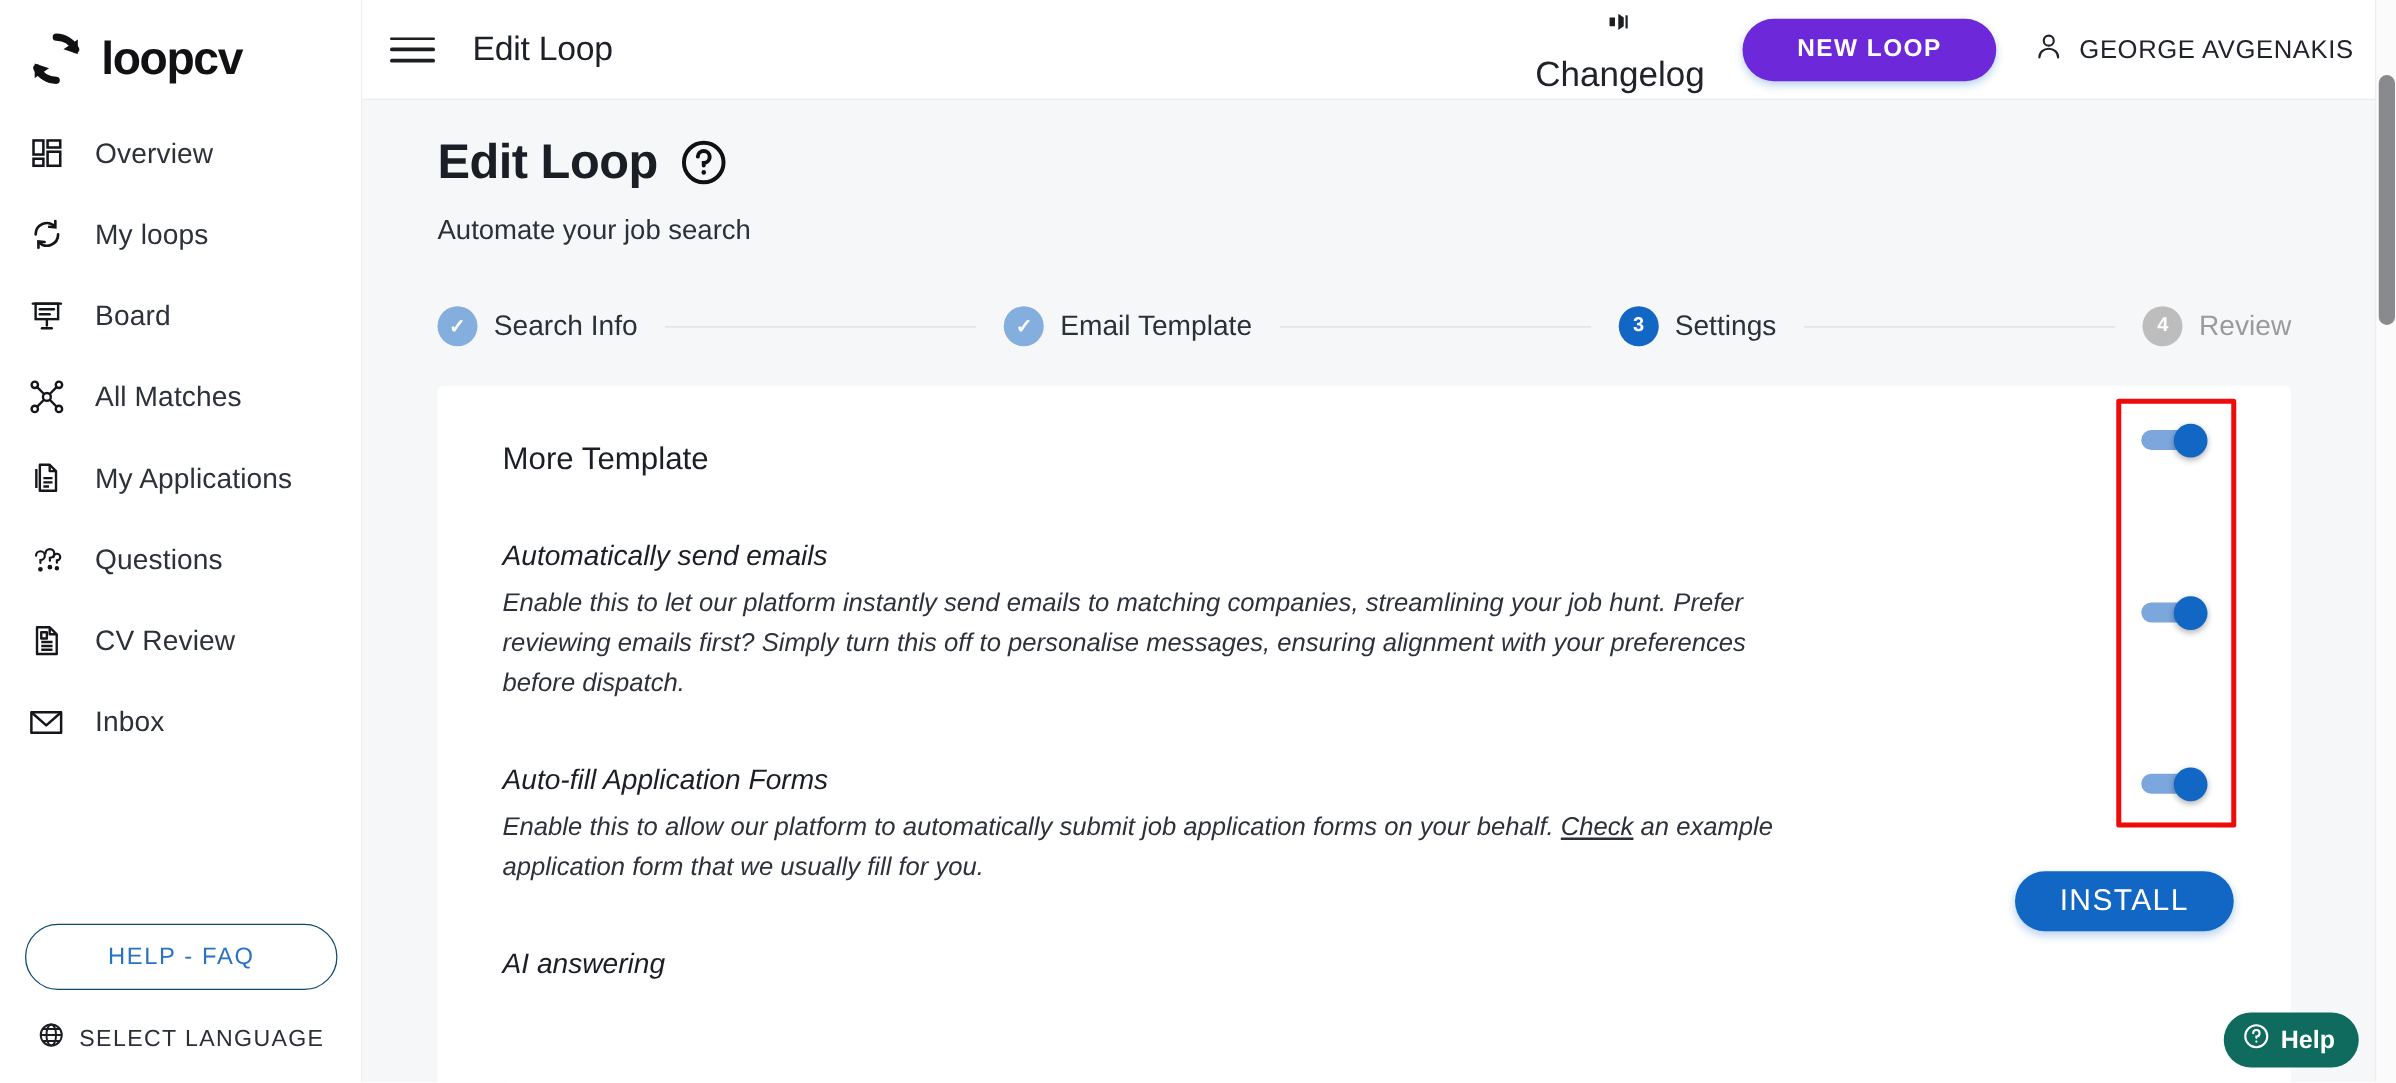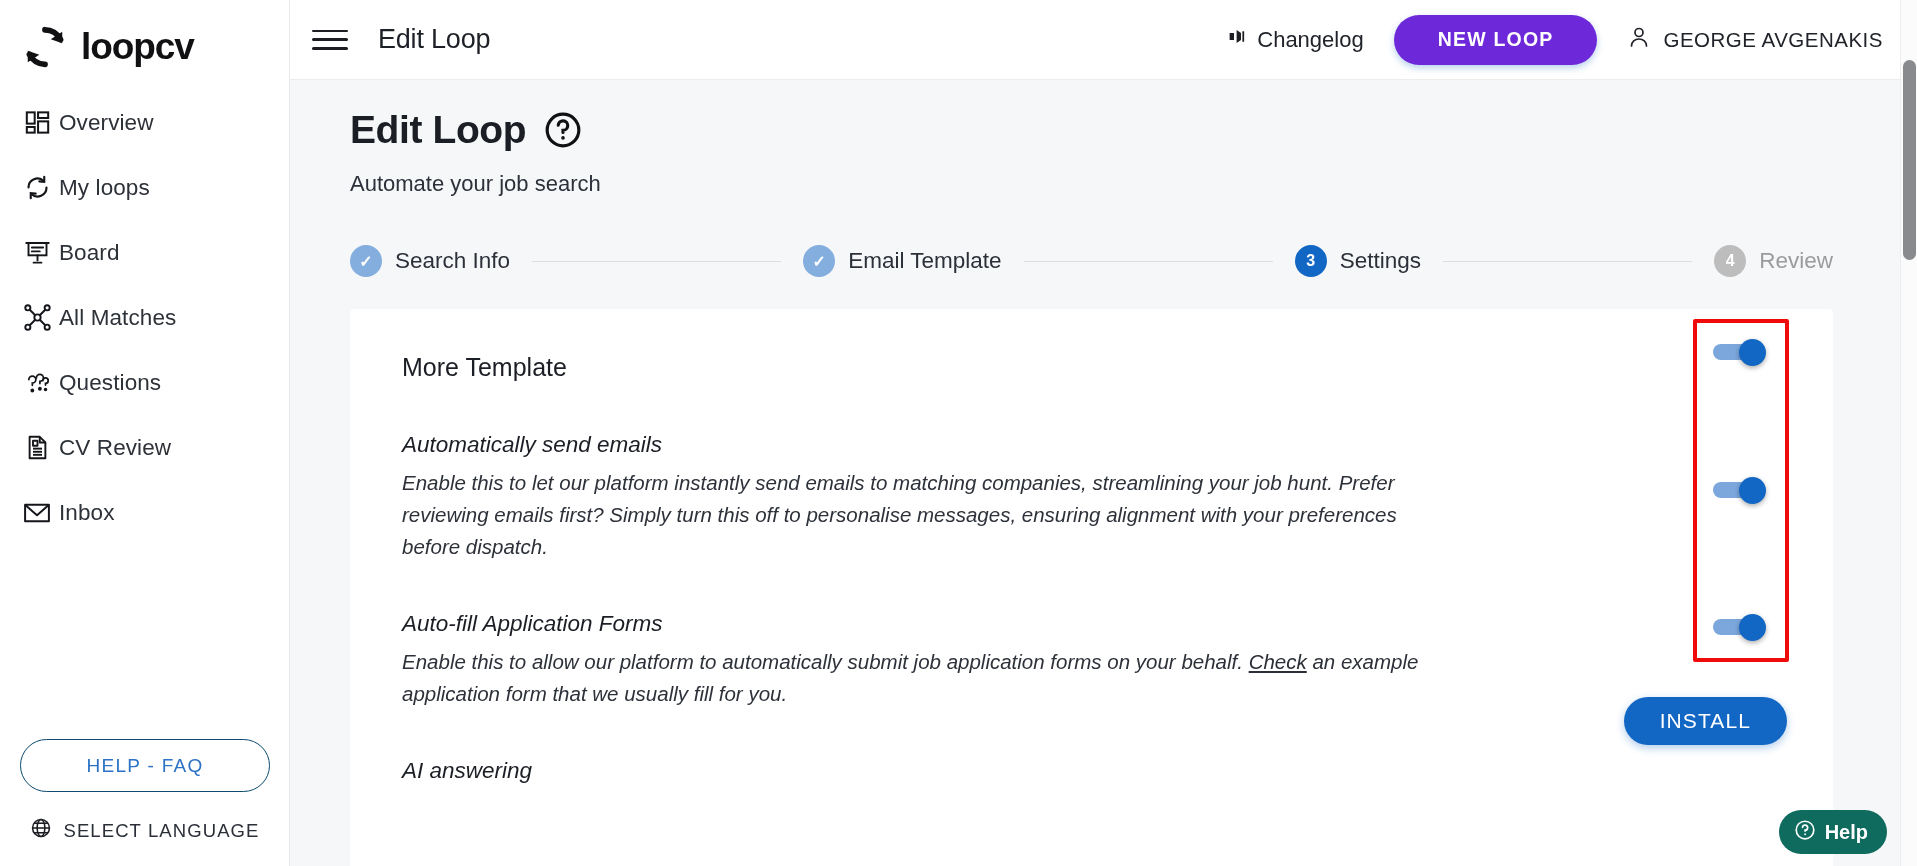--- a/index.html
+++ b/index.html
@@ -18,21 +18,21 @@
     border-right: 1px solid #e9e9ec;
     position: relative; flex: none;
     display: flex; flex-direction: column;
   }
   .brand { display: flex; align-items: center; gap: 13px; padding: 14px 0 0 22px; height: 80px; }
   .brand-mark { width: 46px; height: 46px; flex: none; }
   .brand-name { font-size: 37px; font-weight: 700; letter-spacing: -1.1px; color: #111114; }
 
   .nav { padding-top: 10px; }
   .nav-item {
-    display: flex; align-items: center; gap: 5px;
+    display: flex; align-items: center; gap: 22px;
     height: 65px; padding-left: 20px; cursor: pointer;
     color: #2b2f38;
   }
   .nav-icon { width: 34px; height: 34px; flex: none; display: flex; align-items: center; justify-content: center; color: #14161a; }
   .nav-label { font-size: 22.5px; color: #2d3138; letter-spacing: .1px; }
 
   .sidebar-bottom { position: absolute; left: 0; bottom: 0; width: 290px; padding: 0 0 22px 0; }
   .help-faq {
     margin: 0 auto; width: 250px; height: 53px;
     border: 1px solid #0c4a6e; border-radius: 28px;
@@ -51,21 +51,21 @@
 
   .topbar {
     height: 80px; background: #ffffff; flex: none;
     display: flex; align-items: center; padding: 0 34px 0 22px;
     border-bottom: 1px solid #ececed;
   }
   .burger { width: 36px; height: 28px; display: flex; flex-direction: column; justify-content: space-between; cursor: pointer; margin-right: 30px; padding: 4px 0; }
   .burger span { display: block; height: 2.6px; background: #1c1e22; border-radius: 2px; }
   .topbar-title { font-size: 27px; color: #1d2026; letter-spacing: -.2px; }
   .topbar-right { margin-left: auto; display: flex; align-items: center; gap: 30px; }
-  .changelog { display: flex; align-items: center; gap: 9px; font-size: 22px; color: #20232a; cursor: pointer; }
+  .changelog { display: flex; align-items: center; gap: 9px; font-size: 28px; color: #20232a; cursor: pointer; flex-direction: column; }
   .new-loop-btn {
     background: #6d28d9; color: #ffffff; border: none; border-radius: 26px;
     height: 50px; padding: 0 44px; font-size: 19.5px; font-weight: 700;
     letter-spacing: 1.2px; cursor: pointer; font-family: inherit;
     box-shadow: 0 3px 7px rgba(18,102,196,.30);
   }
   .user { display: flex; align-items: center; gap: 12px; font-size: 20.5px; color: #20232a; letter-spacing: .5px; cursor: pointer; }
 
   .scroll-area { flex: 1; position: relative; overflow: hidden; padding-left: 60px; }
 
@@ -108,21 +108,21 @@
   .toggle .track { position: absolute; left: 0; top: 3px; width: 44px; height: 16px; border-radius: 10px; background: #7ba7dd; }
   .toggle .knob { position: absolute; left: 26px; top: -2px; width: 27px; height: 27px; border-radius: 50%; background: #1266c4; box-shadow: 0 2px 5px rgba(0,0,0,.32); }
 
   .red-box {
     position: absolute; border: 4px solid #f00b0b; border-radius: 2px;
     pointer-events: none;
   }
 
   .install-btn {
     position: absolute; background: #1266c4; color: #fff; border: none;
-    border-radius: 26px; height: 48px; padding: 0 36px; font-size: 21px;
+    border-radius: 26px; height: 48px; padding: 0 36px; font-size: 24px;
     letter-spacing: 1.1px; cursor: pointer; font-family: inherit;
     box-shadow: 0 3px 8px rgba(18,102,196,.33);
   }
 
   .help-widget {
     position: absolute; right: 30px; bottom: 12px;
     background: #0e6b5e; color: #ffffff; border-radius: 24px;
     height: 44px; padding: 0 19px 0 15px; display: flex; align-items: center; gap: 9px;
     font-size: 20px; font-weight: 700; cursor: pointer; z-index: 40;
   }
@@ -213,20 +213,33 @@
               <circle cx="20" cy="20" r="2.1"></circle>
             <line x1="5.6" y1="5.6" x2="10.1" y2="10.1"></line>
               <line x1="18.4" y1="5.6" x2="13.9" y2="10.1"></line>
             <line x1="5.6" y1="18.4" x2="10.1" y2="13.9"></line>
               <line x1="18.4" y1="18.4" x2="13.9" y2="13.9"></line>
           </svg>
         </span>
         <span class="nav-label">All Matches</span>
       </div>
 
+      <div class="nav-item">
+        <span class="nav-icon">
+          <svg viewBox="0 0 24 24" width="27" height="27" fill="none" stroke="#14161a" stroke-width="1.7" stroke-linejoin="round">
+            <path d="M7 2.5h7l4.5 4.5V21H7z"></path>
+              <polyline points="14,2.5 14,7 18.5,7"></polyline>
+            <path d="M4.5 5.5V19"></path>
+              <line x1="9.5" y1="12" x2="16" y2="12"></line>
+            <line x1="9.5" y1="15" x2="16" y2="15"></line>
+              <line x1="9.5" y1="18" x2="13.5" y2="18"></line>
+          </svg>
+        </span>
+        <span class="nav-label">My Applications</span>
+      </div>
 
       <div class="nav-item">
         <span class="nav-icon">
           <svg viewBox="0 0 24 24" width="28" height="28" fill="none" stroke="#14161a" stroke-width="1.5" stroke-linecap="round">
             <path d="M5 9a3 3 0 1 1 3 3v2"></path>
               <circle cx="8" cy="18.4" r=".9" fill="#14161a"></circle>
             <path d="M11.5 7.5a3 3 0 1 1 3 3v2"></path>
               <circle cx="14.5" cy="16.9" r=".9" fill="#14161a"></circle>
             <path d="M17 10a2.3 2.3 0 1 1 2.3 2.3v1.5"></path>
               <circle cx="19.3" cy="17.6" r=".8" fill="#14161a"></circle>

